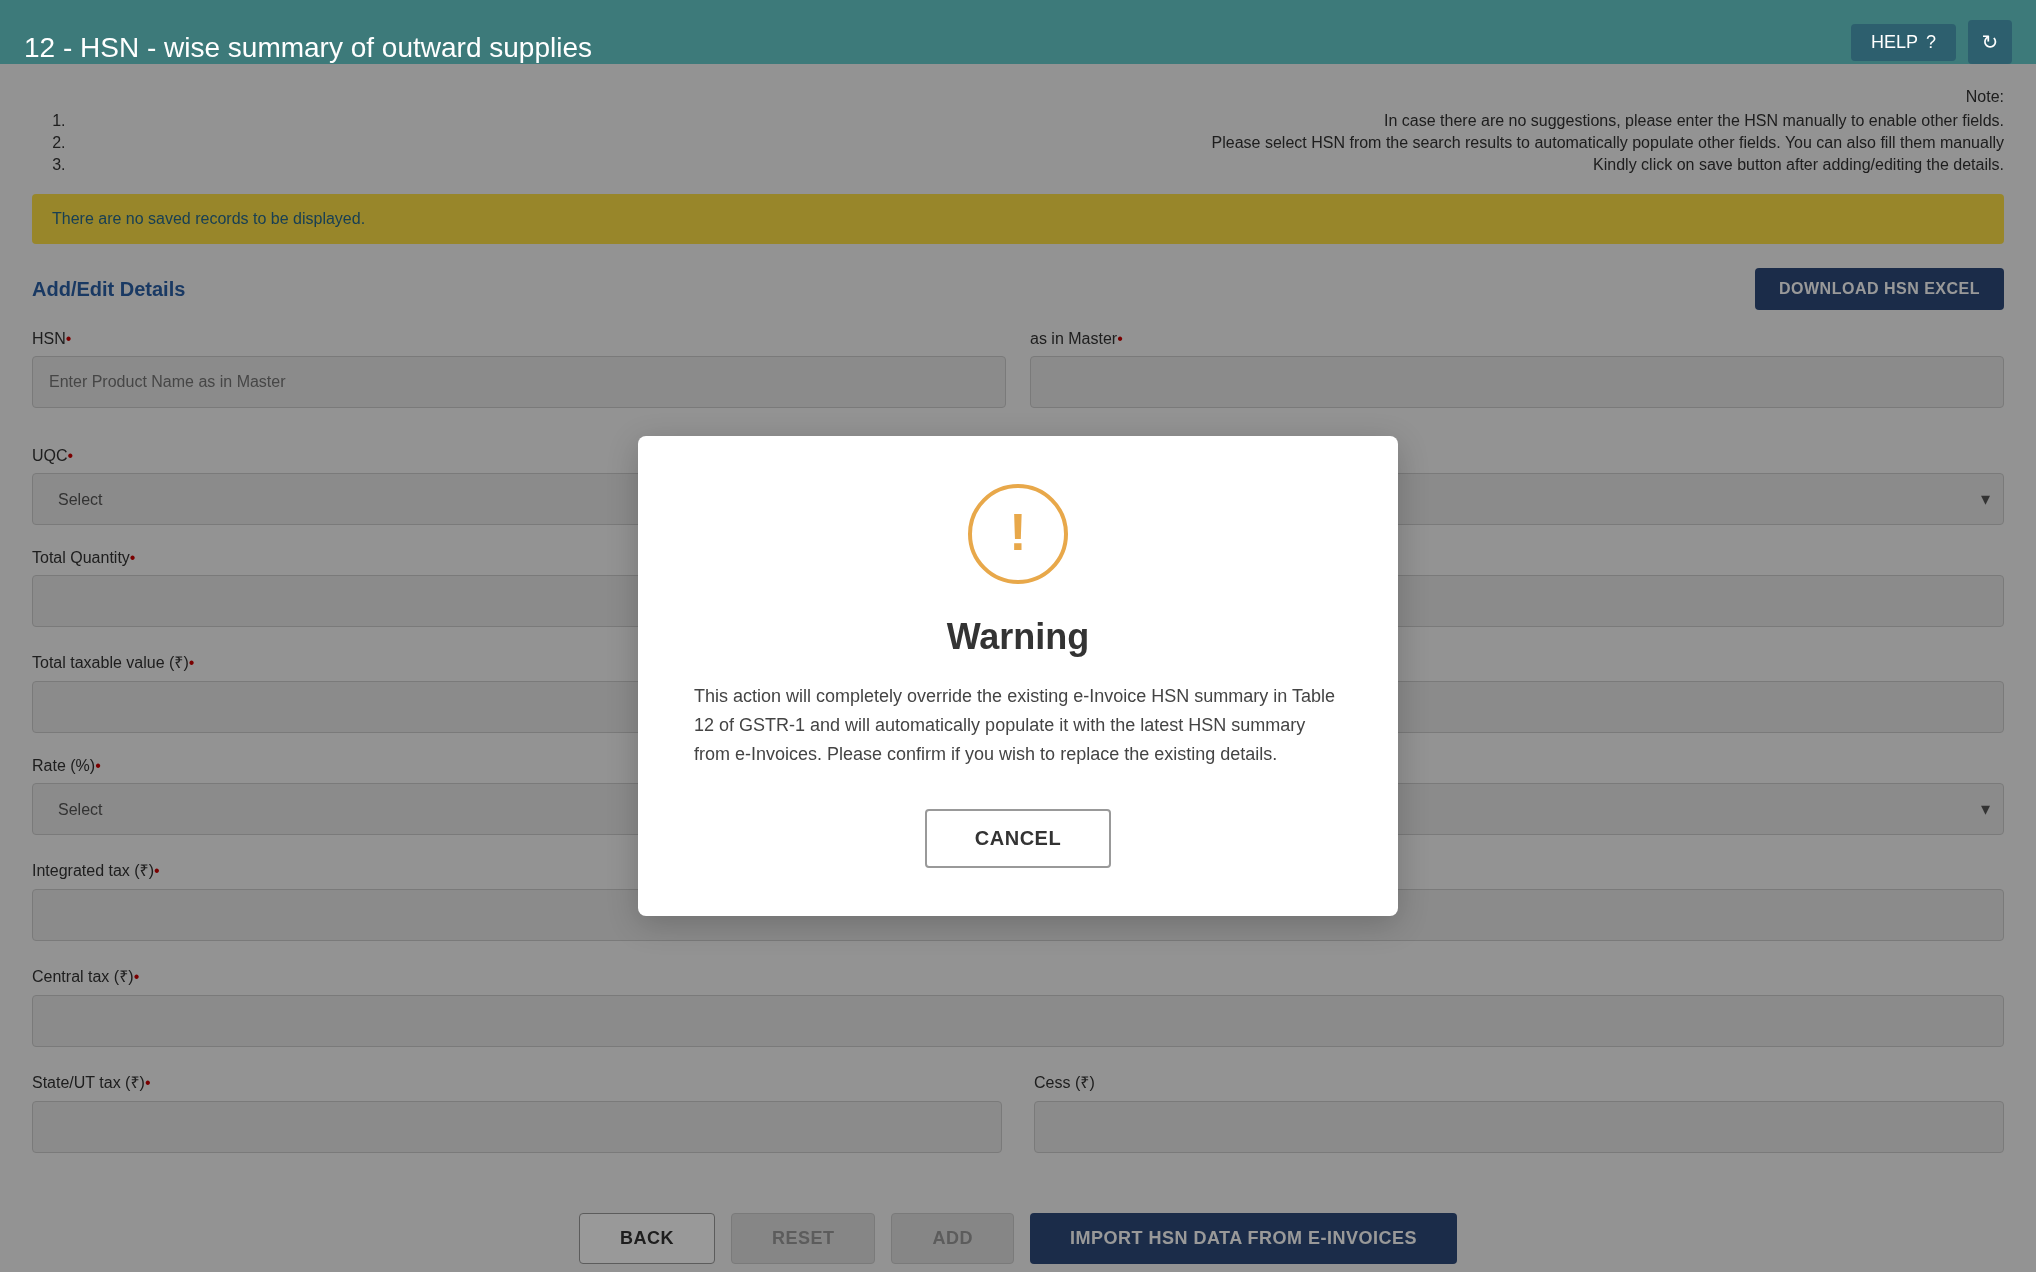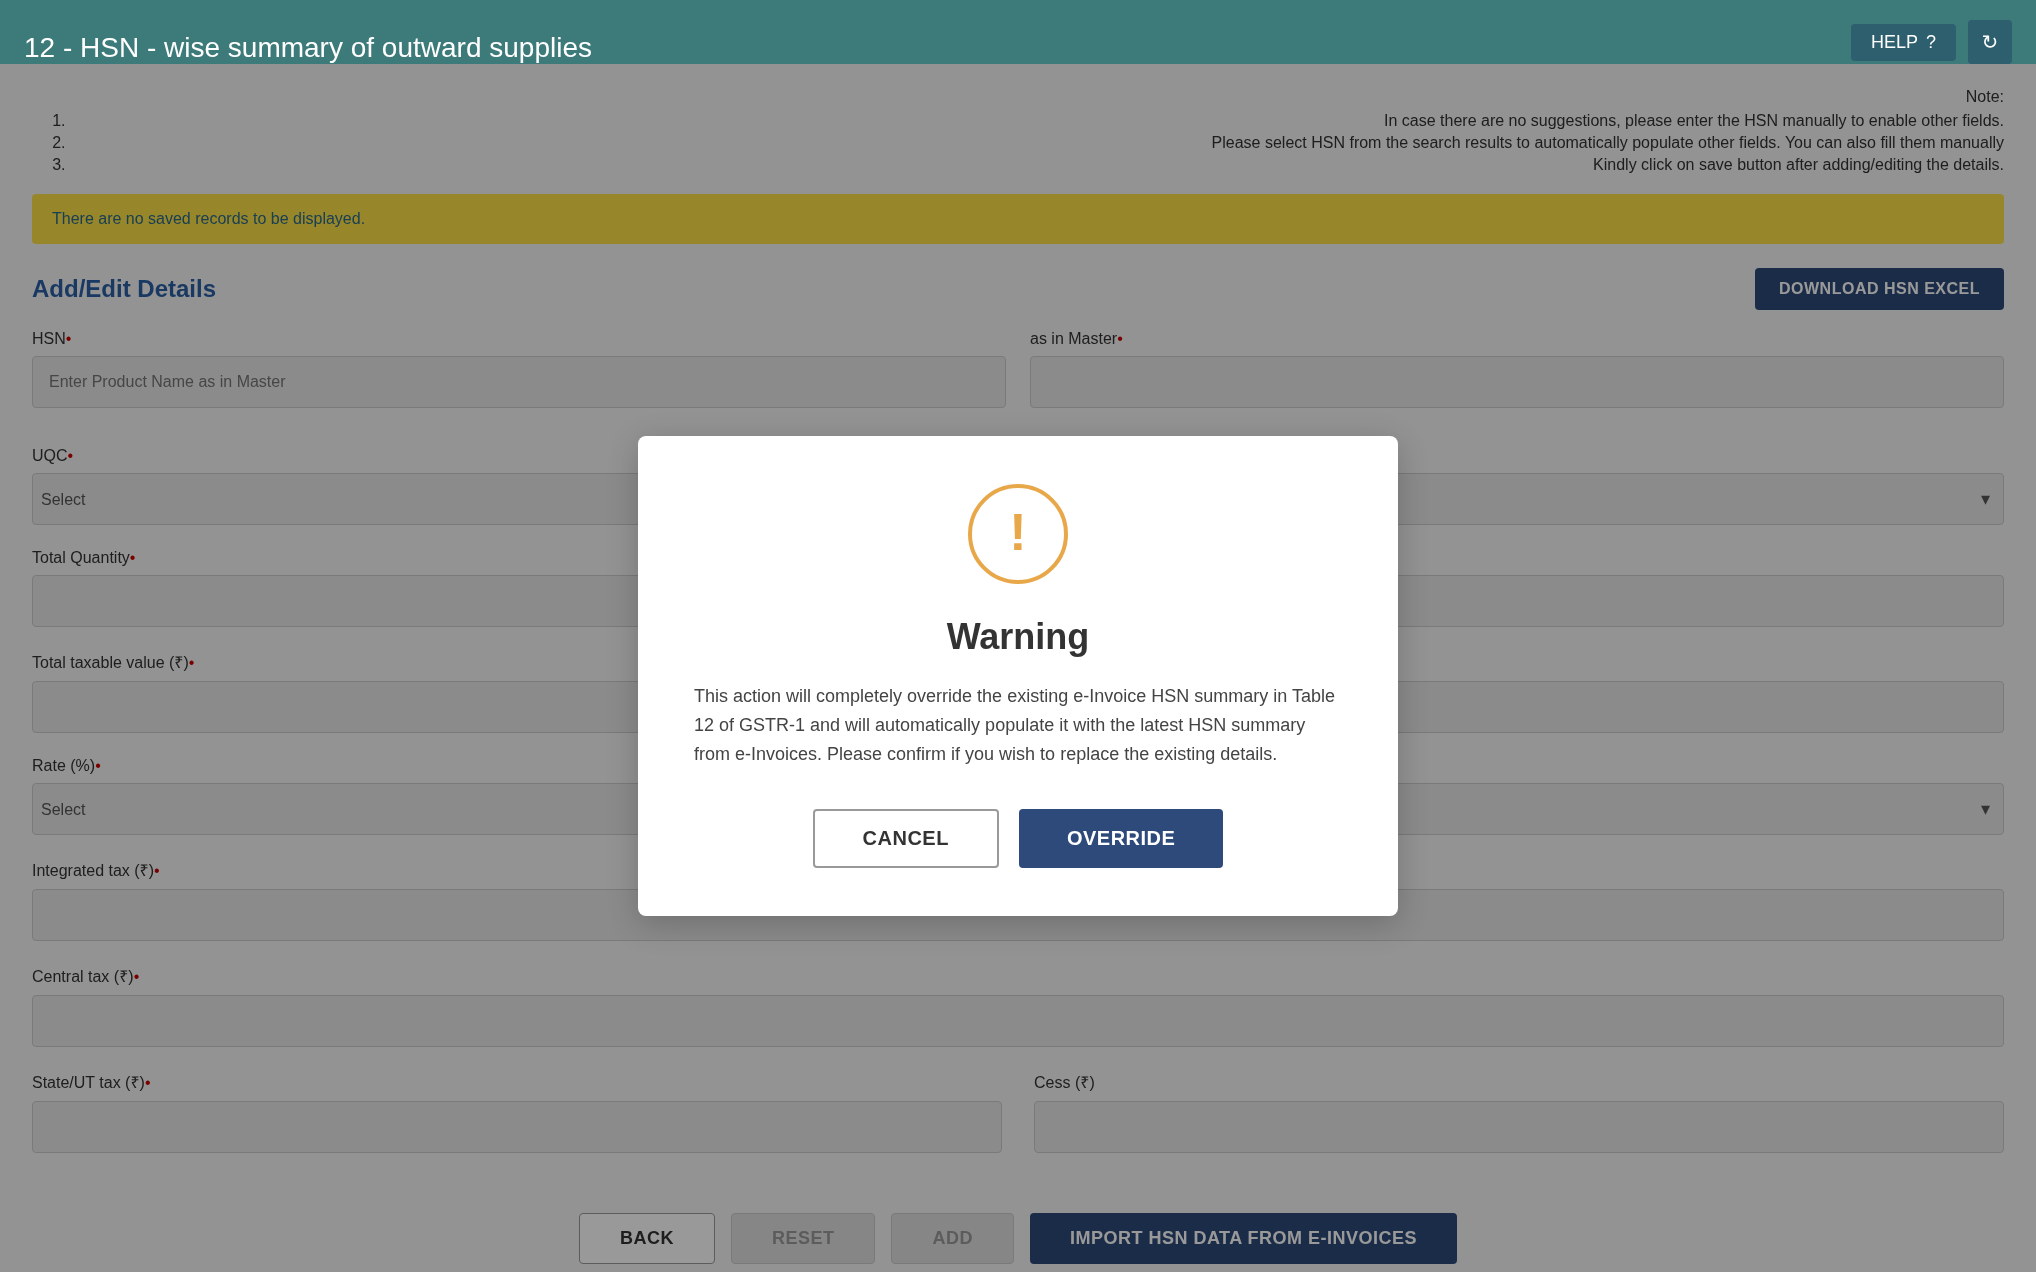--- a/index.html
+++ b/index.html
@@ -96,21 +96,21 @@
     }
 
     
     .section-header {
       display: flex;
       align-items: center;
       justify-content: space-between;
       margin-bottom: 20px;
     }
     .section-title {
-      font-size: 24px;
+      font-size: 20px;
       font-weight: 700;
       color: #2a5fa5;
     }
     .download-btn {
       background: #2d4a7a;
       color: white;
       border: none;
       padding: 12px 24px;
       border-radius: 4px;
       font-size: 16px;
@@ -151,21 +151,21 @@
       padding: 12px 16px;
       font-size: 16px;
       border-radius: 4px;
       height: 52px;
       width: 100%;
       color: #999;
     }
     .form-select {
       border: 1px solid #ccc;
       background: #e8e8e8;
-      padding: 12px 8px;
+      padding: 12px 25px;
       font-size: 16px;
       border-radius: 4px;
       height: 52px;
       width: 100%;
       color: #555;
       appearance: none;
       -webkit-appearance: none;
       cursor: pointer;
     }
     .select-wrapper {
@@ -452,18 +452,17 @@
 
   <div class="overlay">
     <div class="modal">
       <div class="modal-icon">
         <span class="modal-icon-exclaim">!</span>
       </div>
       <div class="modal-title">Warning</div>
       <div class="modal-body">This action will completely override the existing e-Invoice HSN summary in Table 12 of GSTR-1 and will automatically populate it with the latest HSN summary from e-Invoices. Please confirm if you wish to replace the existing details.</div>
       <div class="modal-actions">
         <button class="btn-cancel">CANCEL</button>
-        <button class="btn-override">OVERRIDE</button>
       </div>
     </div>
   </div>
 
 </div>
 
 </body></html>

